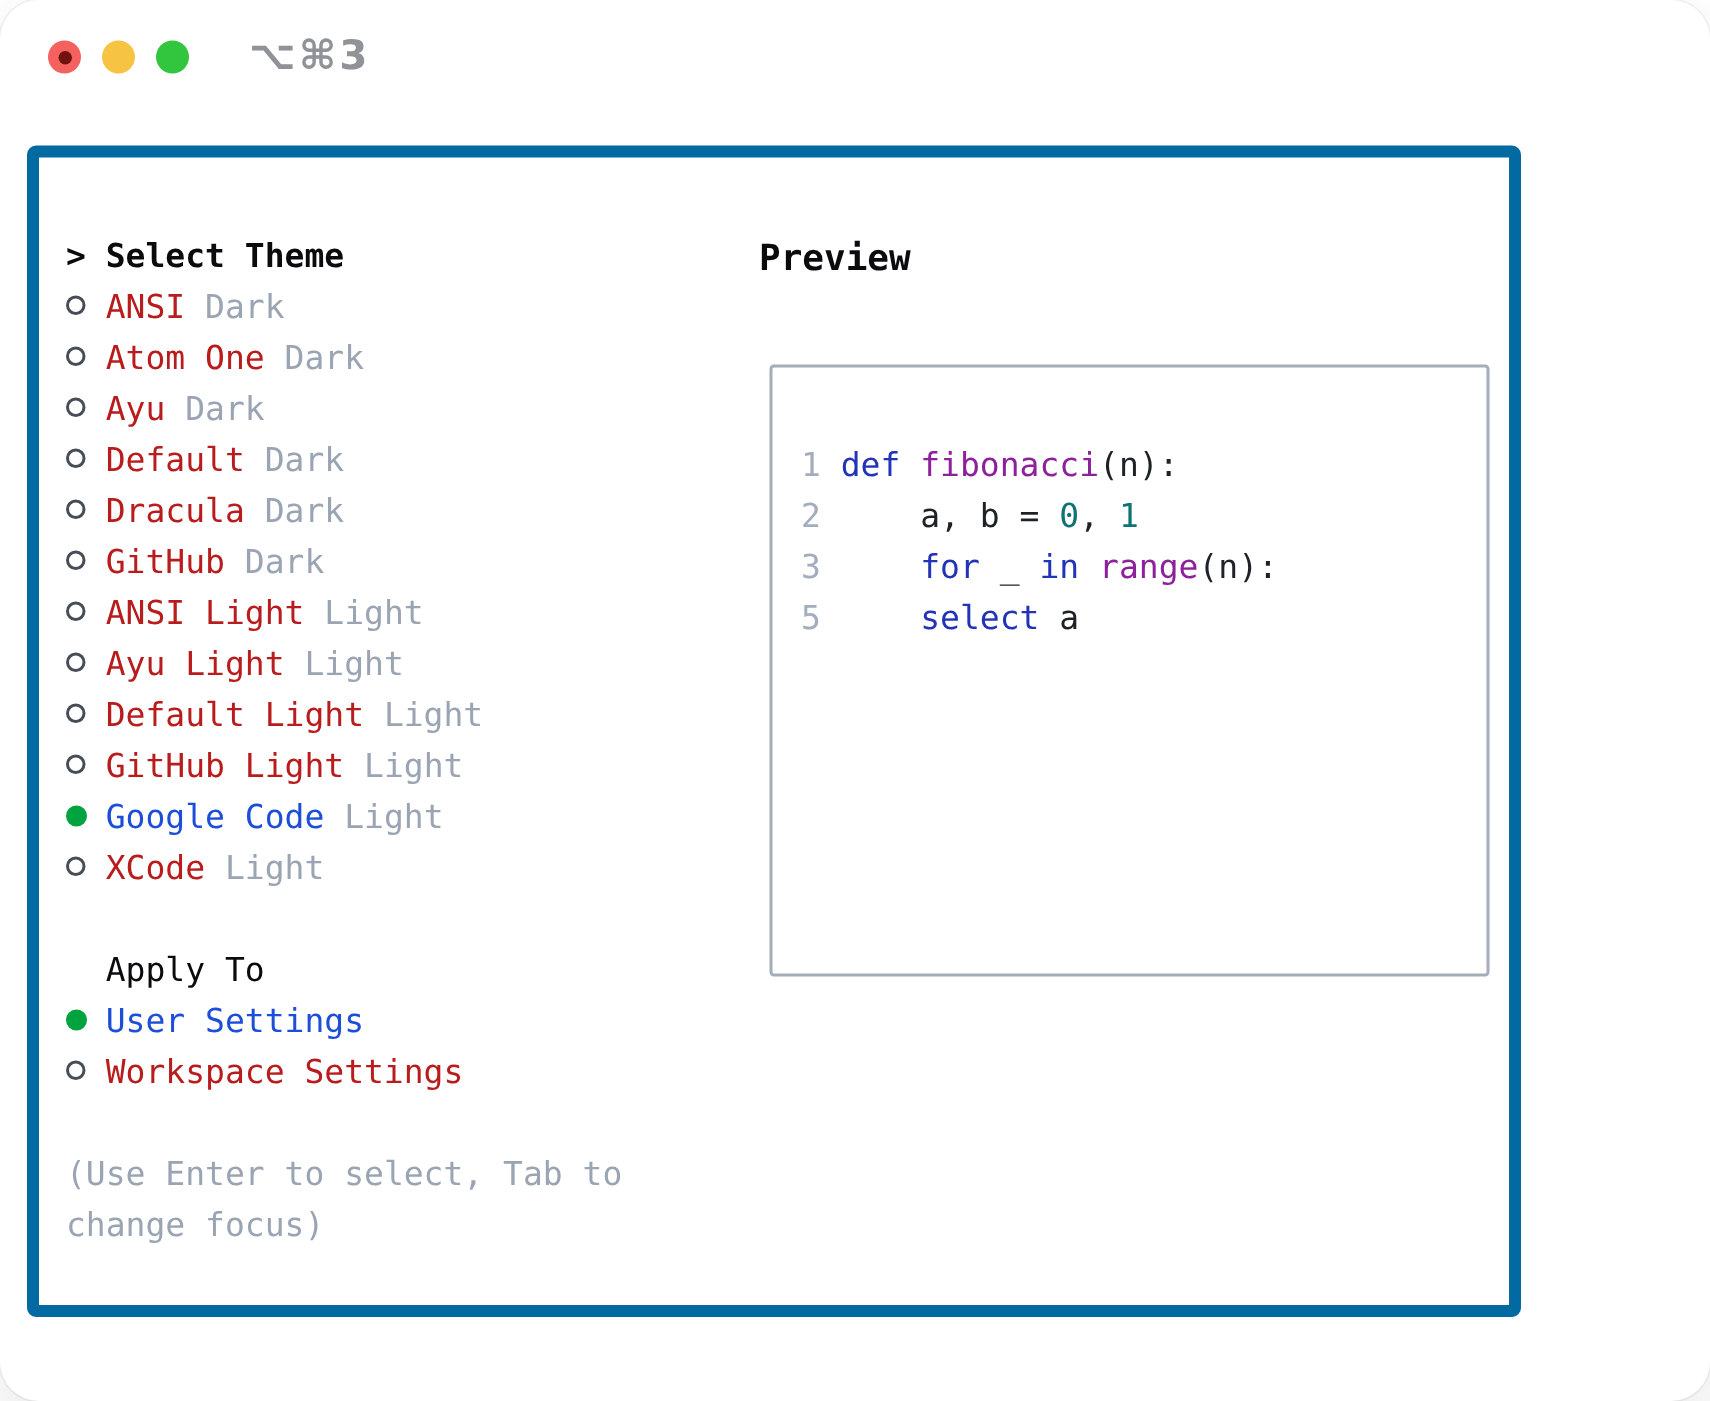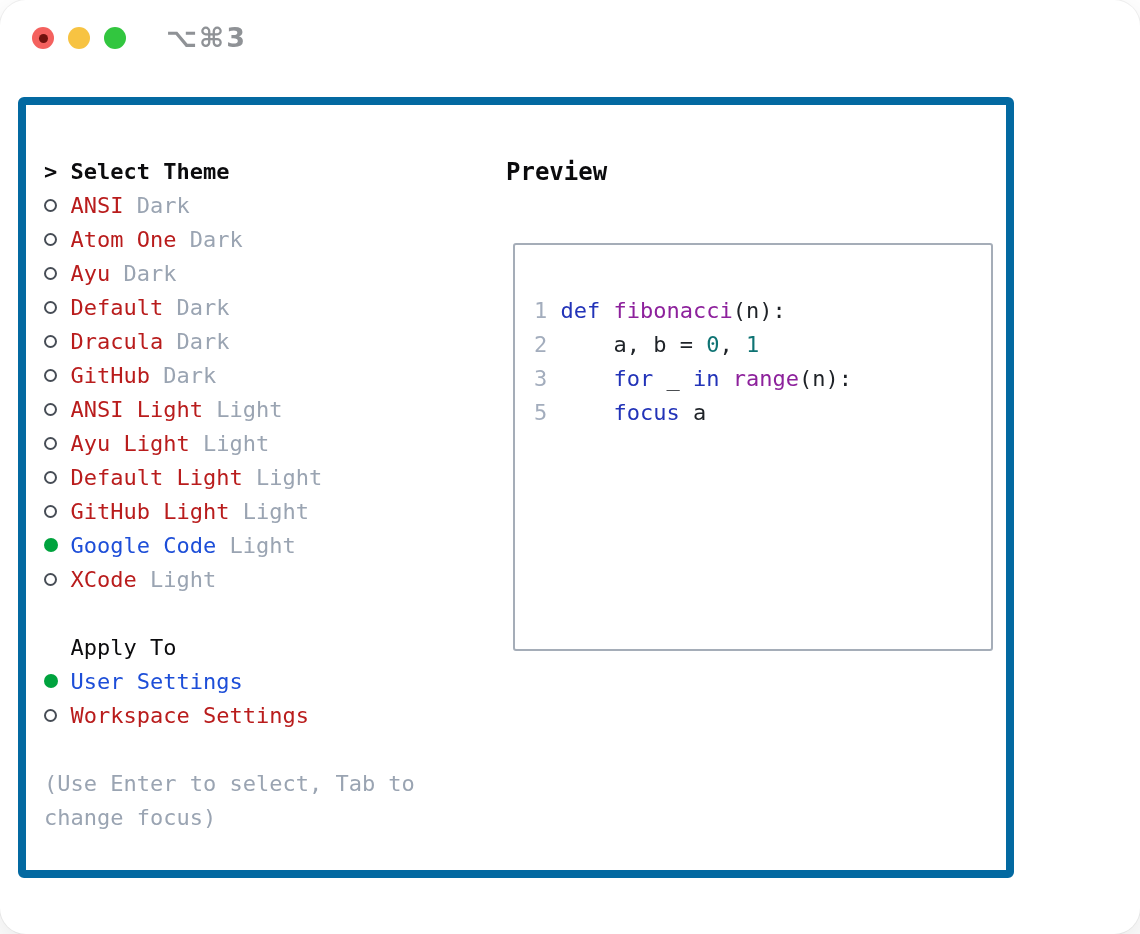--- a/index.html
+++ b/index.html
@@ -74,20 +74,20 @@
 
     <div class="col left-col"><div class="row header-row"><span class="marker">&gt;</span><span>Select Theme</span></div><div id="theme-list"><div class="row"><span class="marker"><span class="dot outline"></span></span><span class="tname">ANSI</span> <span class="variant">Dark</span></div><div class="row"><span class="marker"><span class="dot outline"></span></span><span class="tname">Atom One</span> <span class="variant">Dark</span></div><div class="row"><span class="marker"><span class="dot outline"></span></span><span class="tname">Ayu</span> <span class="variant">Dark</span></div><div class="row"><span class="marker"><span class="dot outline"></span></span><span class="tname">Default</span> <span class="variant">Dark</span></div><div class="row"><span class="marker"><span class="dot outline"></span></span><span class="tname">Dracula</span> <span class="variant">Dark</span></div><div class="row"><span class="marker"><span class="dot outline"></span></span><span class="tname">GitHub</span> <span class="variant">Dark</span></div><div class="row"><span class="marker"><span class="dot outline"></span></span><span class="tname">ANSI Light</span> <span class="variant">Light</span></div><div class="row"><span class="marker"><span class="dot outline"></span></span><span class="tname">Ayu Light</span> <span class="variant">Light</span></div><div class="row"><span class="marker"><span class="dot outline"></span></span><span class="tname">Default Light</span> <span class="variant">Light</span></div><div class="row"><span class="marker"><span class="dot outline"></span></span><span class="tname">GitHub Light</span> <span class="variant">Light</span></div><div class="row"><span class="marker"><span class="dot filled"></span></span><span class="tname sel">Google Code</span> <span class="variant">Light</span></div><div class="row"><span class="marker"><span class="dot outline"></span></span><span class="tname">XCode</span> <span class="variant">Light</span></div></div><div class="row"></div><div class="row apply-header"><span class="marker"></span><span>Apply To</span></div><div id="apply-list"><div class="row"><span class="marker"><span class="dot filled"></span></span><span class="tname sel">User Settings</span></div><div class="row"><span class="marker"><span class="dot outline"></span></span><span class="tname">Workspace Settings</span></div></div><div class="row"></div><div><div class="row help-line">(Use Enter to select, Tab to</div><div class="row help-line">change focus)</div></div></div>
 
     <div class="preview-title">Preview</div>
 
     <div class="preview-box">
         <div id="code-lines">
           <div class="crow"><span class="ln">1</span> <span class="seg-kw">def</span><span class="seg-pl"> </span><span class="seg-fn">fibonacci</span><span class="seg-pl">(n):</span></div>
           <div class="crow"><span class="ln">2</span> <span class="seg-pl">    a, b = </span><span class="seg-num">0</span><span class="seg-pl">, </span><span class="seg-num">1</span></div>
           <div class="crow"><span class="ln">3</span> <span class="seg-pl">    </span><span class="seg-kw">for</span><span class="seg-pl"> _ </span><span class="seg-kw">in</span><span class="seg-pl"> </span><span class="seg-fn">range</span><span class="seg-pl">(n):</span></div>
-          <div class="crow"><span class="ln">5</span> <span class="seg-pl">    </span><span class="seg-kw">focus</span><span class="seg-pl"> a</span></div>
+          <div class="crow"><span class="ln">5</span> <span class="seg-pl">    </span><span class="seg-kw">select</span><span class="seg-pl"> a</span></div>
         </div>
         <div class="crow"></div>
         <div id="diff-lines"></div>
       </div>
 
   </div>
 </div>
 
 </body></html>

